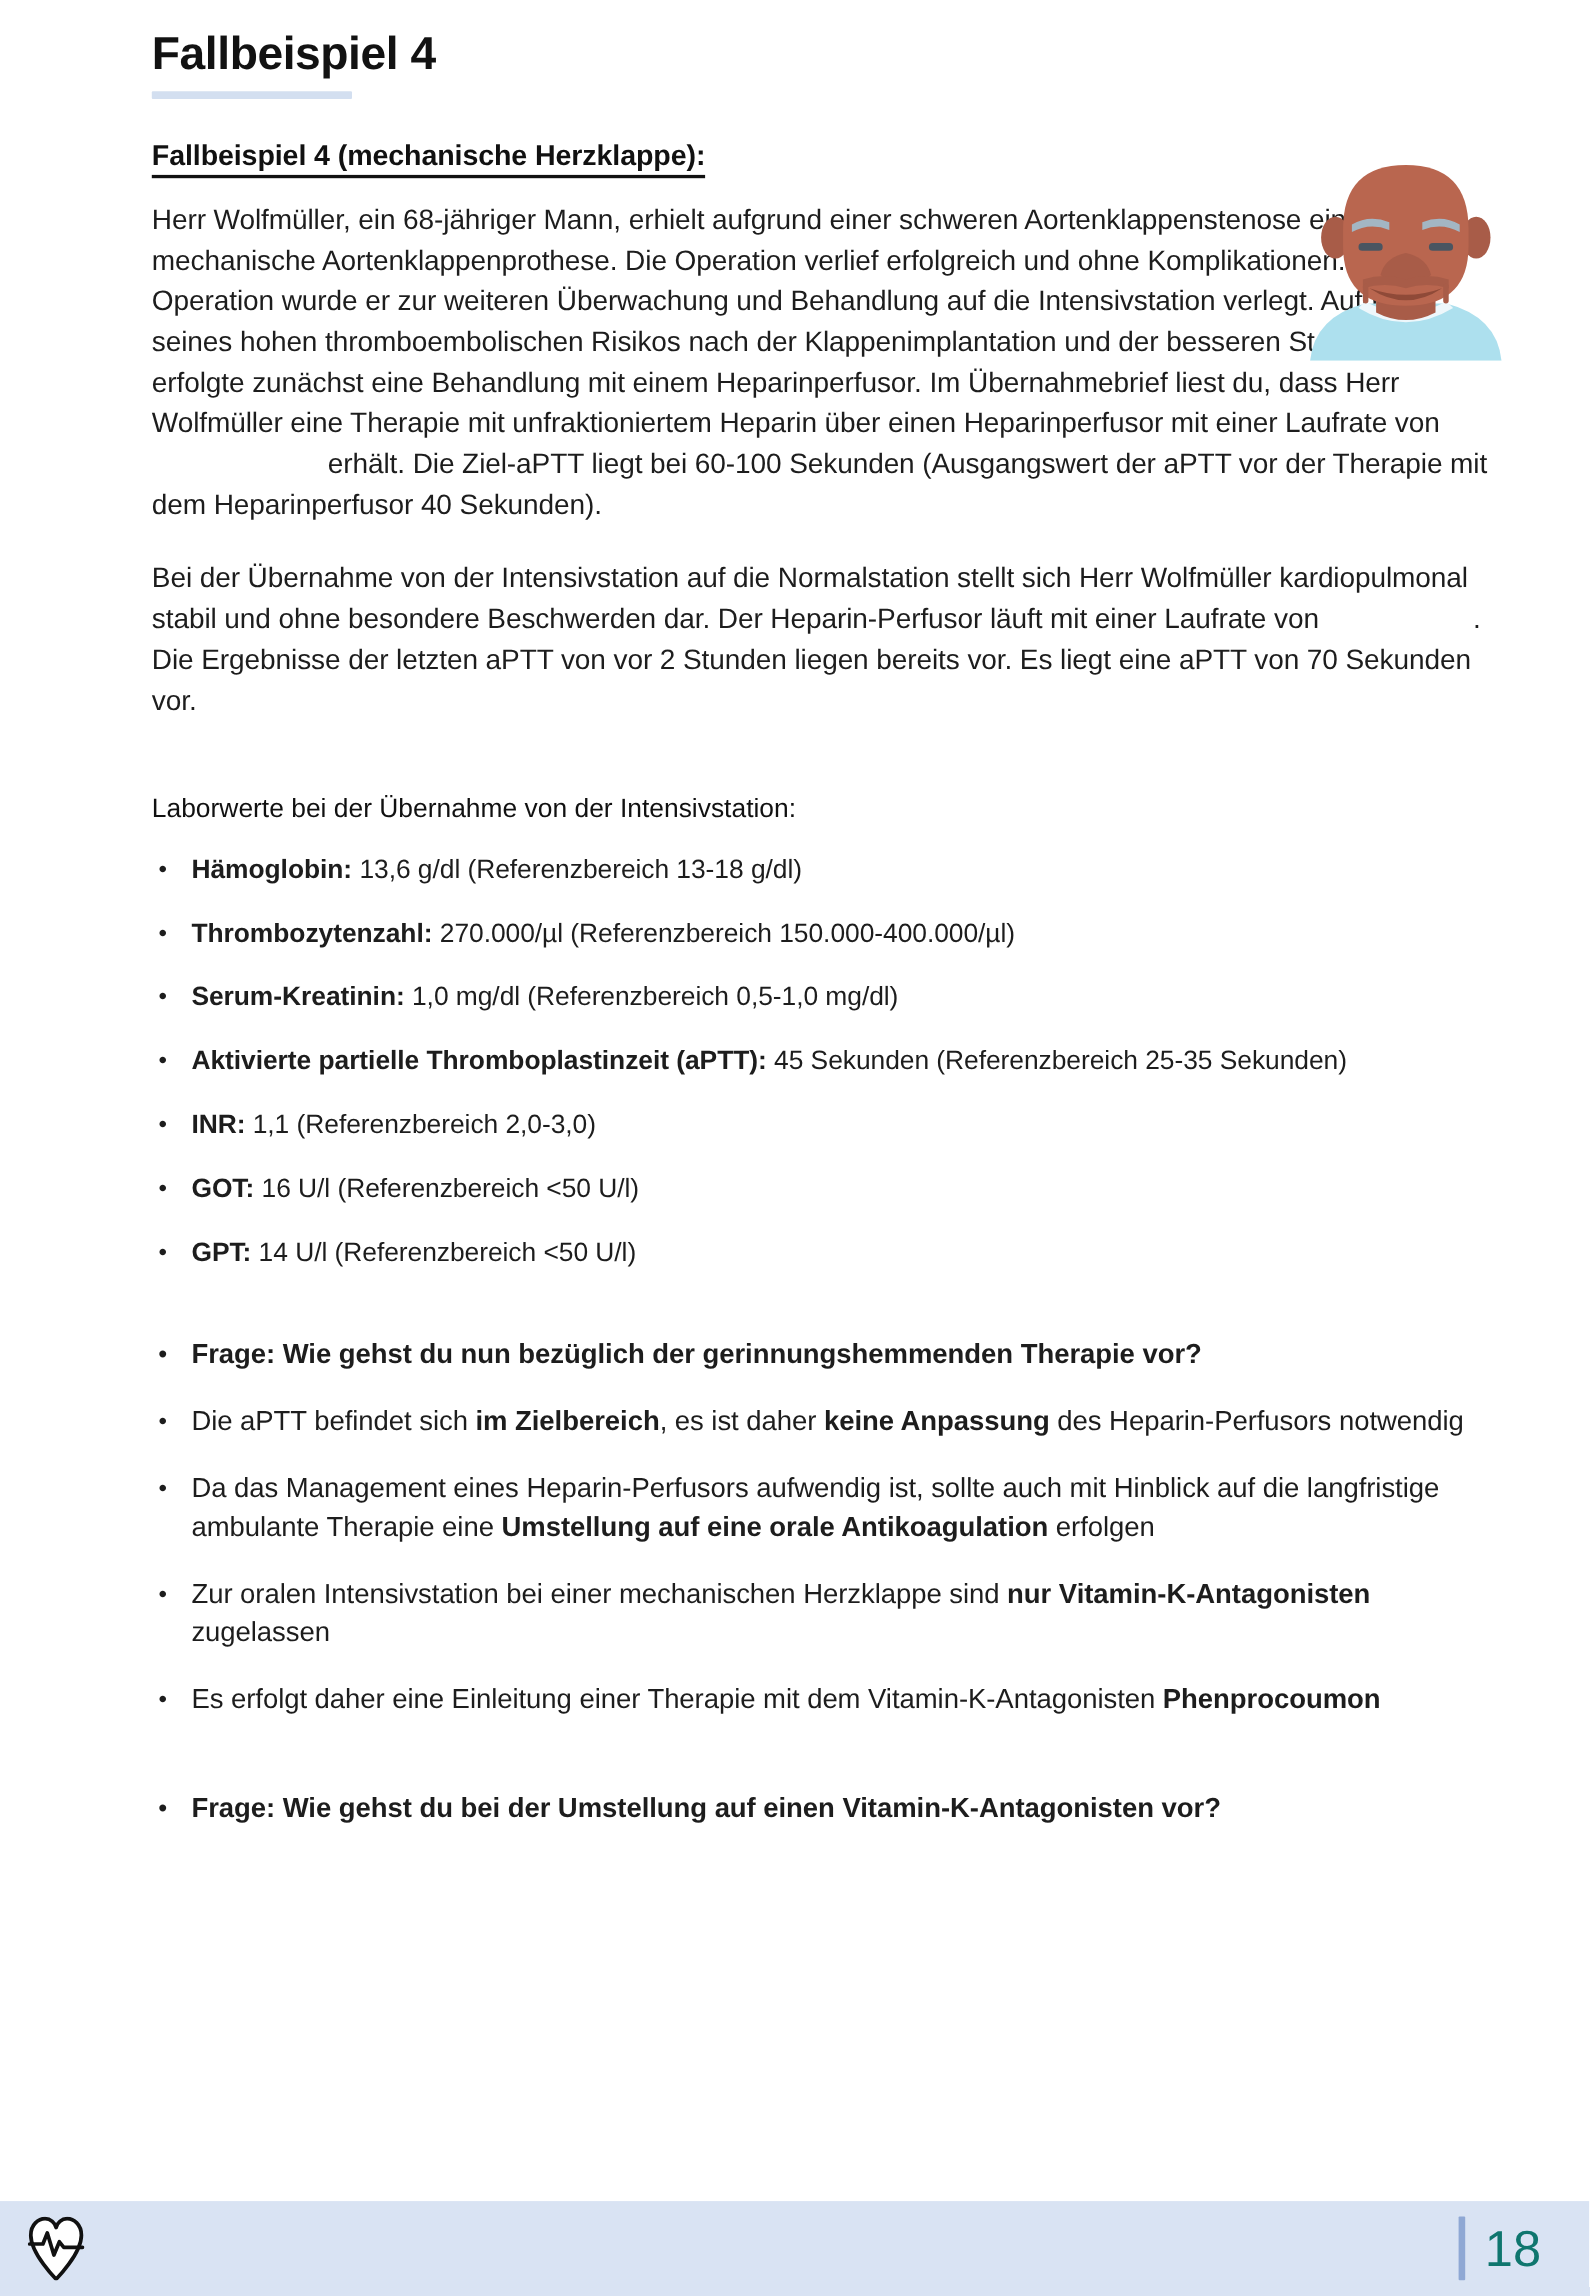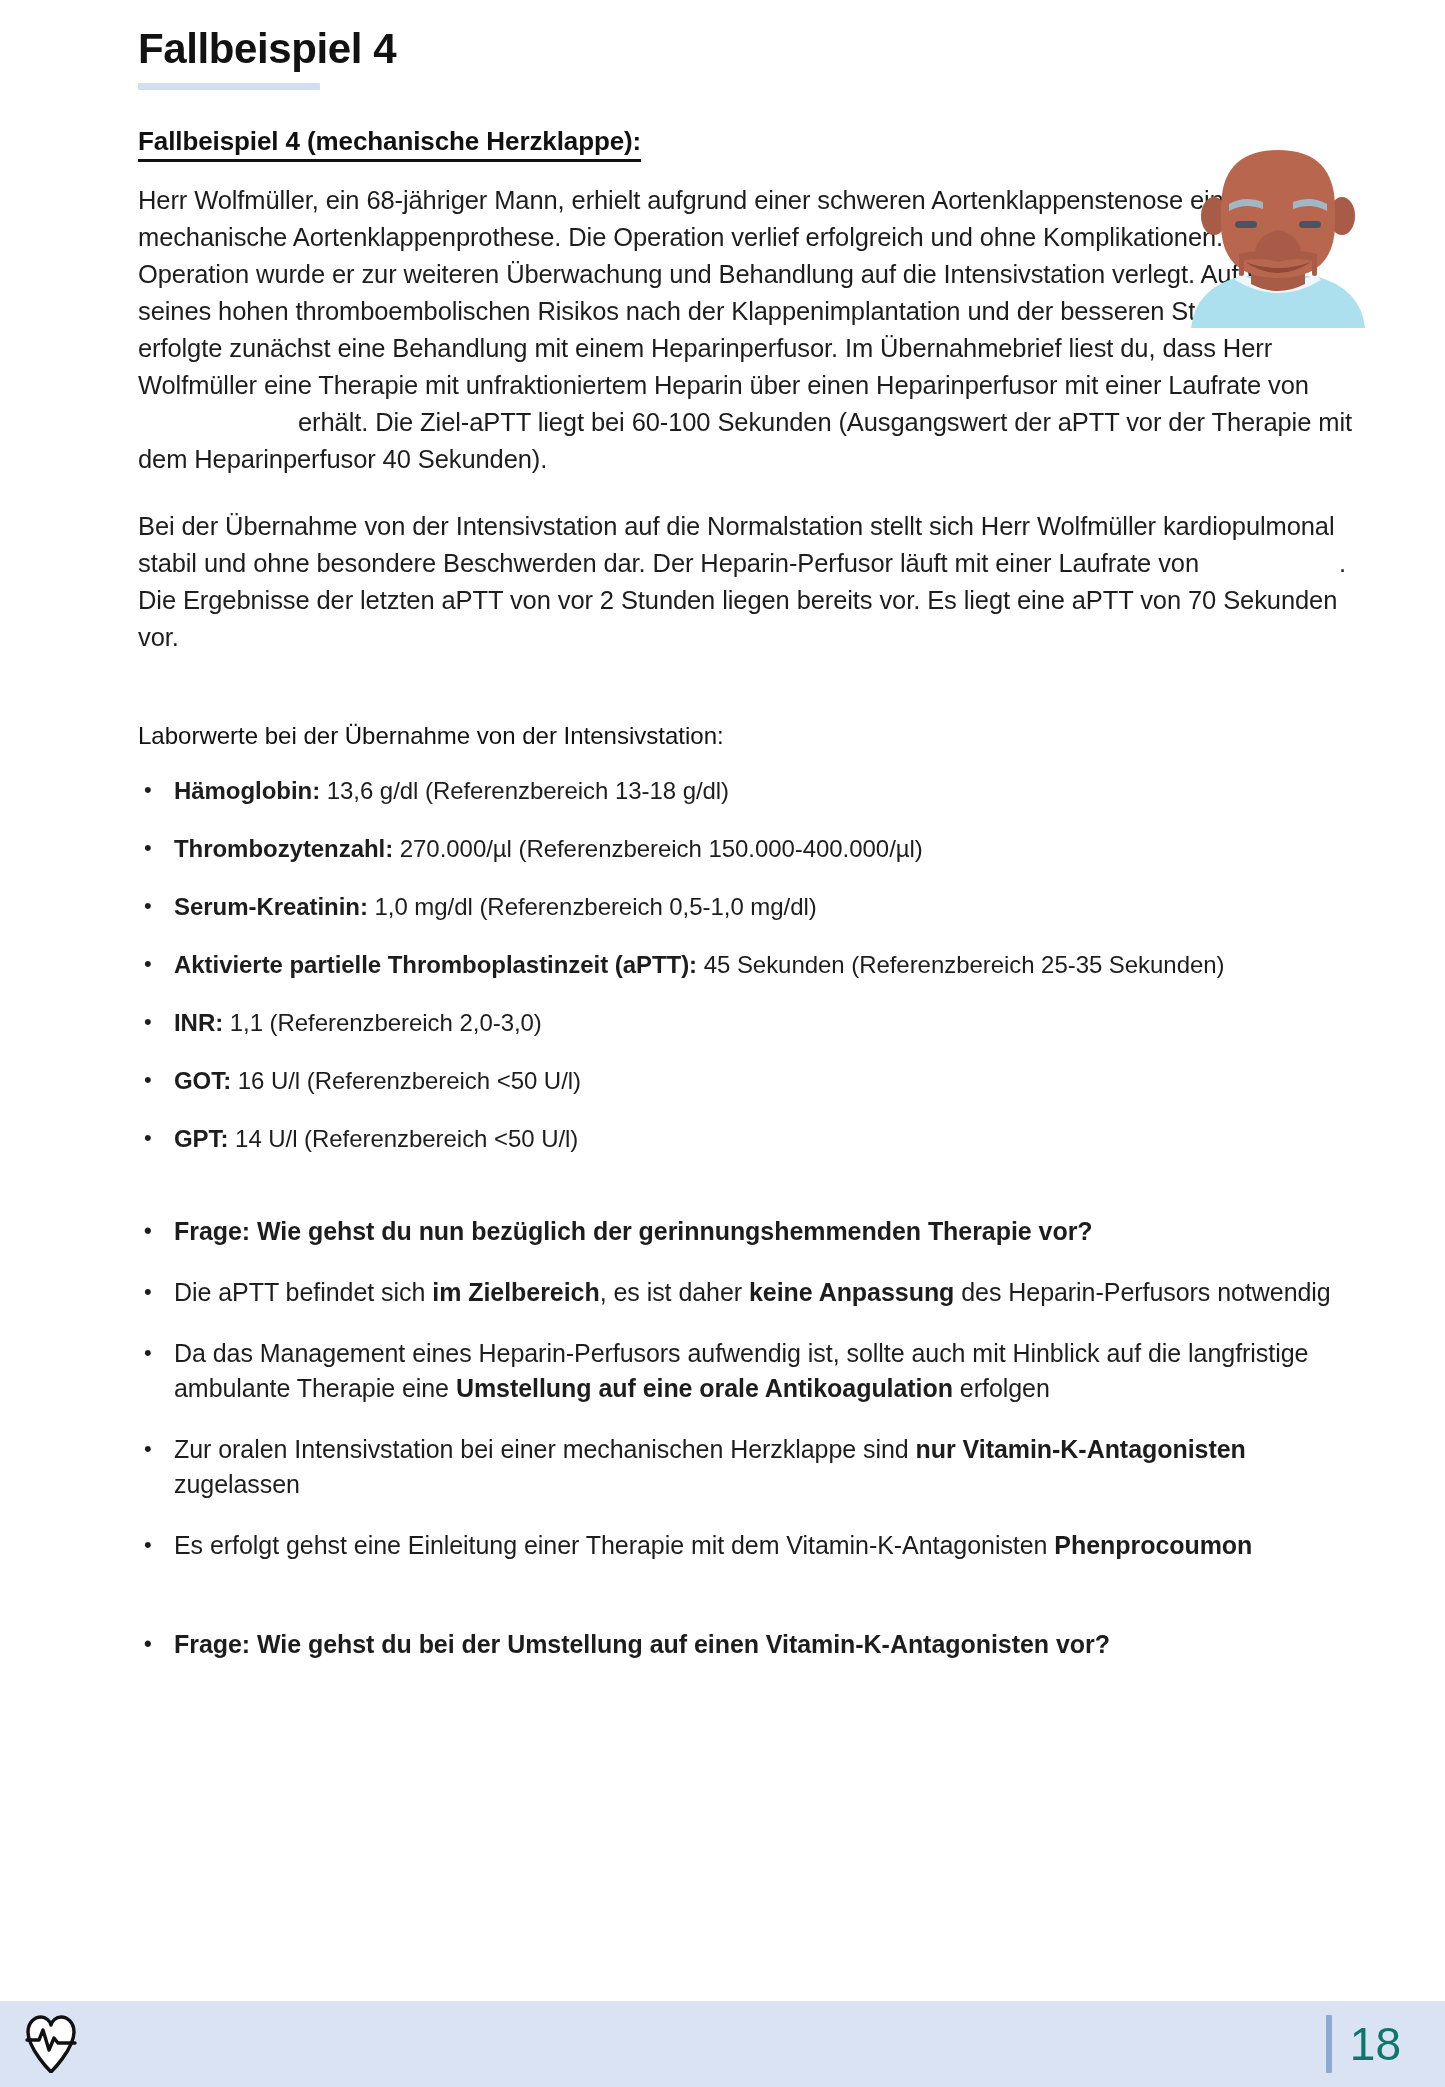--- a/index.html
+++ b/index.html
@@ -213,21 +213,21 @@
 
     <ul class="bullets answer-list">
       <li class="q">Frage: Wie gehst du nun bezüglich der gerinnungshemmenden Therapie vor?</li>
 
       <li><span>Die aPTT befindet sich </span><b>im Zielbereich</b><span>, es ist daher </span><b>keine Anpassung</b><span> des Heparin-Perfusors notwendig</span></li>
 
       <li><span>Da das Management eines Heparin-Perfusors aufwendig ist, sollte auch mit Hinblick auf die langfristige ambulante Therapie eine </span><b>Umstellung auf eine orale Antikoagulation</b><span> erfolgen</span></li>
 
       <li><span>Zur oralen Intensivstation bei einer mechanischen Herzklappe sind </span><b>nur Vitamin-K-Antagonisten</b><span> zugelassen</span></li>
 
-      <li><span>Es erfolgt gehst eine Einleitung einer Therapie mit dem Vitamin-K-Antagonisten </span><b>Phenprocoumon</b><span></span></li>
+      <li><span>Es erfolgt daher eine Einleitung einer Therapie mit dem Vitamin-K-Antagonisten </span><b>Phenprocoumon</b><span></span></li>
     </ul>
 
     <ul class="bullets final-list">
       <li>Frage: Wie gehst du bei der Umstellung auf einen Vitamin-K-Antagonisten vor?</li>
     </ul>
 
   </div>
 
   <div class="avatar-wrap">
     <svg viewBox="0 0 210 190" width="210" height="190">

